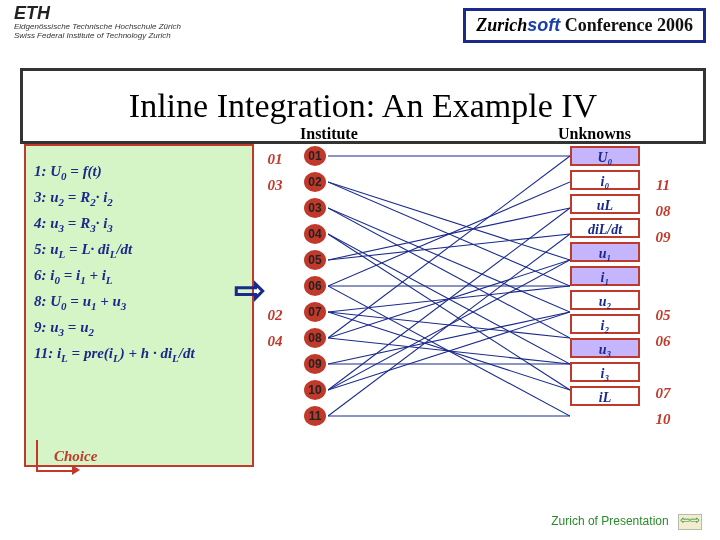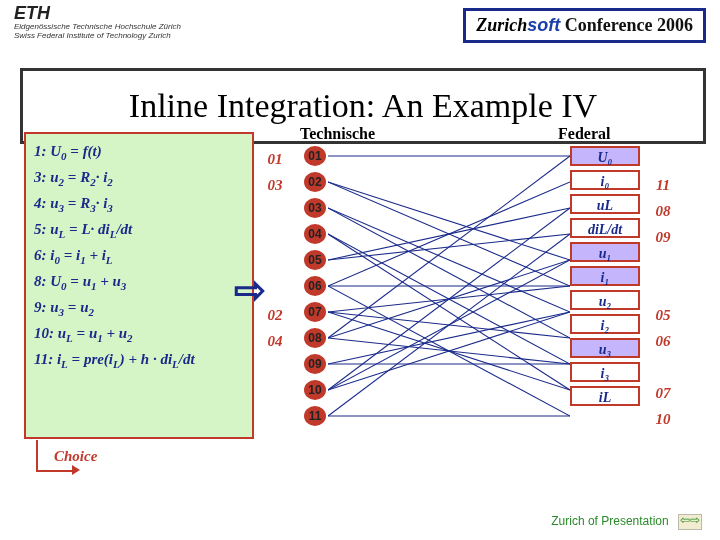--- a/index.html
+++ b/index.html
@@ -11,21 +11,21 @@
 .confbox{position:absolute;right:14px;top:8px;border:3px solid #1a2a8a;padding:4px 10px;background:#fff}
 .conf{font:italic bold 18px Arial}
 .conf .maple{font:italic bold 18px "Times New Roman";color:#000}
 .conf .soft{font:italic bold 18px Arial;color:#1b3fa8}
 .conf .rest{font:bold 18px "Arial Black";color:#111}
 .title{position:absolute;left:20px;top:68px;width:680px;border:3px solid #333;padding:16px 0;text-align:center}
 .title span{font:normal 34px "Times New Roman"}
 .lbl{font:bold 16px "Times New Roman";color:#000}
 .lbl-eq{position:absolute;left:300px;top:125px}
 .lbl-unk{position:absolute;left:558px;top:125px}
-.eqbox{position:absolute;left:24px;top:132px;width:210px;height:295px;border:2px solid #c0392b;background:#d6f5c6;padding:4px 8px}
+.eqbox{position:absolute;left:24px;top:144px;width:210px;height:295px;border:2px solid #c0392b;background:#d6f5c6;padding:12px 8px}
 .eqbox .row{font:italic bold 15px "Times New Roman";color:#1a2a8a;height:26px;line-height:26px;white-space:nowrap}
 .eqbox .row .sub{font-size:11px;vertical-align:sub}
 .col-left{position:absolute;left:262px;top:146px;width:26px}
 .col-left .n{font:bold italic 15px "Times New Roman";color:#c0392b;height:26px;line-height:26px;text-align:center}
 .col-right{position:absolute;left:650px;top:146px;width:26px}
 .col-right .n{font:bold italic 15px "Times New Roman";color:#c0392b;height:26px;line-height:26px;text-align:center}
 .arrow{position:absolute;left:234px;top:268px;font:bold 38px Arial;color:#1a2a8a}
 .ebubs{position:absolute;left:304px;top:146px;width:26px}
 .ebubs .b{width:22px;height:20px;border-radius:11px/10px;background:#c0392b;margin-bottom:6px;font:bold 12px/20px Arial;text-align:center;color:#222}
 .ubox{position:absolute;left:570px;top:146px;width:70px}
@@ -51,31 +51,30 @@
     <div class="brand-sub">Eidgenössische Technische Hochschule Zürich
 Swiss Federal Institute of Technology Zurich</div>
   </div>
   <div class="confbox">
     <span class="conf">
       <span class="maple">Zurich</span><span class="soft">soft</span><span class="rest"> Conference 2006</span>
     </span>
   </div>
 </div>
 <div class="title"><span>Inline Integration: An Example IV</span></div>
-<div class="lbl lbl-eq">Technische</div>
-<div class="lbl lbl-unk">Federal</div>
+<div class="lbl lbl-eq">Institute</div>
+<div class="lbl lbl-unk">Unknowns</div>
 <div class="eqbox" id="eqbox">
       <div class="row">1: U<span class="sub">0</span> = f(t)</div>
       <div class="row">3: u<span class="sub">2</span> = R<span class="sub">2</span>· i<span class="sub">2</span></div>
       <div class="row">4: u<span class="sub">3</span> = R<span class="sub">3</span>· i<span class="sub">3</span></div>
       <div class="row">5: u<span class="sub">L</span> = L· di<span class="sub">L</span>/dt</div>
       <div class="row">6: i<span class="sub">0</span> = i<span class="sub">1</span> + i<span class="sub">L</span></div>
       <div class="row">8: U<span class="sub">0</span> = u<span class="sub">1</span> + u<span class="sub">3</span></div>
       <div class="row">9: u<span class="sub">3</span> = u<span class="sub">2</span></div>
-      <div class="row">10: u<span class="sub">L</span> = u<span class="sub">1</span> + u<span class="sub">2</span></div>
       <div class="row">11: i<span class="sub">L</span> = pre(i<span class="sub">L</span>) + h · di<span class="sub">L</span>/dt</div>
     </div>
 <div class="col-left" id="colL">
       <div class="n">01</div>
       <div class="n">03</div>
       <div class="n"></div>
       <div class="n"></div>
       <div class="n"></div>
       <div class="n"></div>
       <div class="n">02</div>

